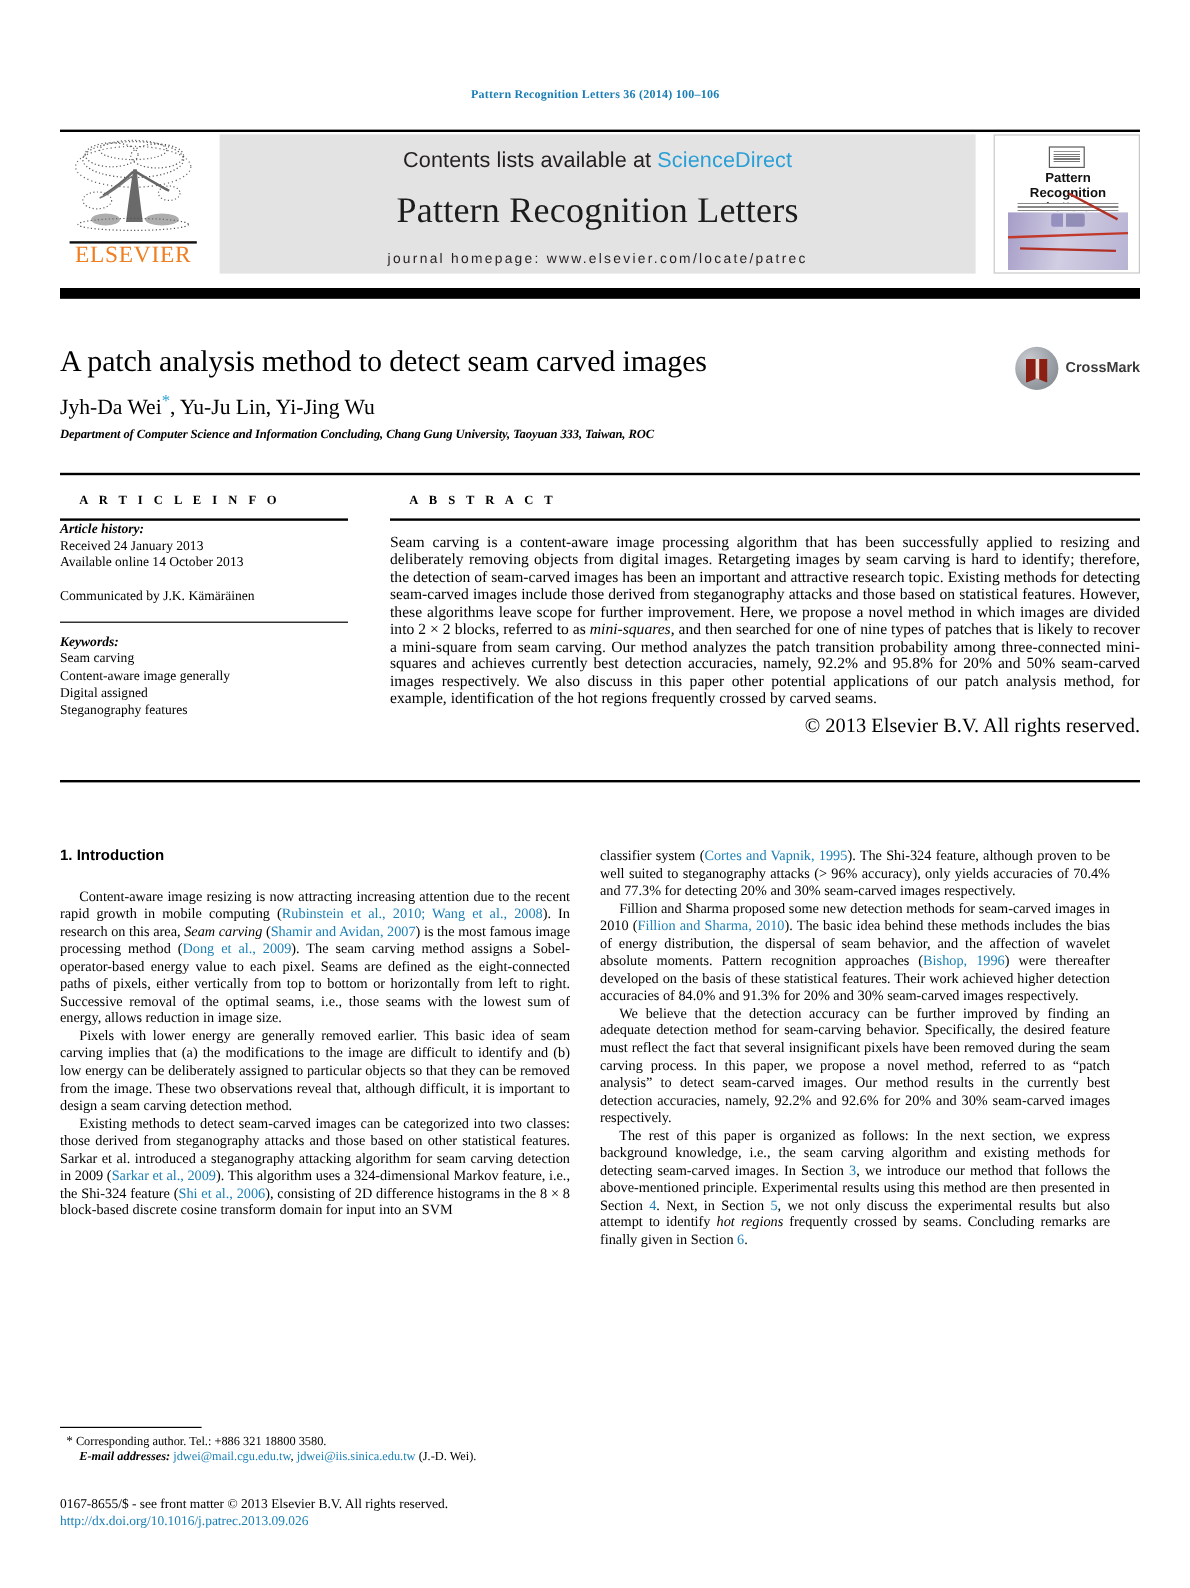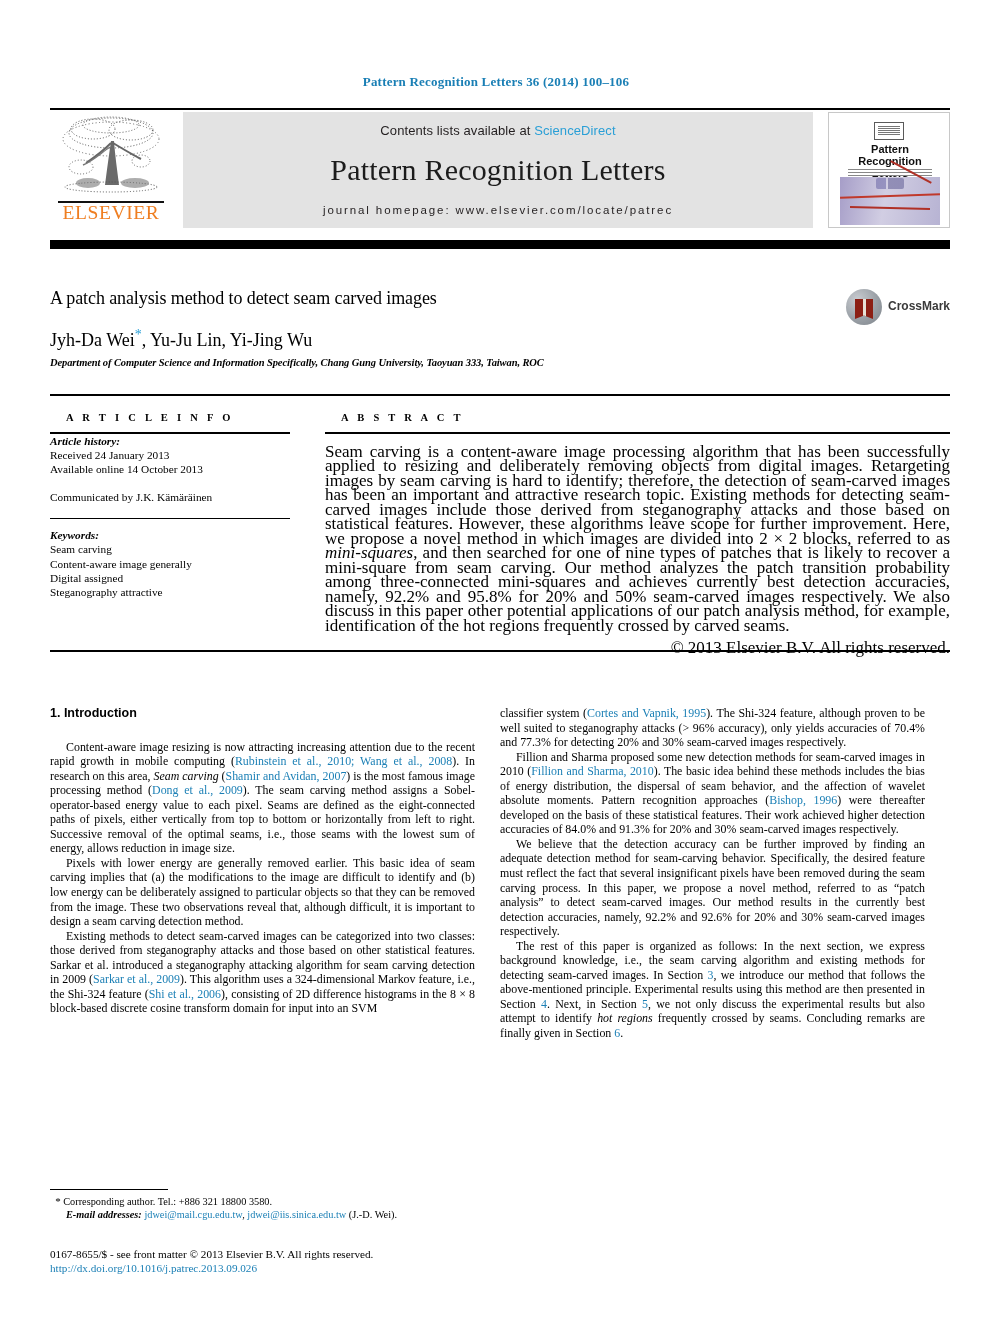--- a/index.html
+++ b/index.html
@@ -16,21 +16,21 @@
 
   .page { position: absolute; left: 0; top: 0; width: 992px; height: 1323px; }
 
   
   .running-head {
     position: absolute;
     top: 74px; left: 0; width: 992px;
     text-align: center;
     font-family: "Liberation Serif", serif;
     font-weight: bold;
-    font-size: 13px;
+    font-size: 10px;
     color: #1a7fb5;
     letter-spacing: .2px;
   }
 
   
   .rule-top {
     position: absolute;
     left: 50px; top: 108px; width: 900px; height: 2px;
     background: #000;
   }
@@ -58,21 +58,21 @@
   .banner {
     position: absolute;
     left: 133px; top: 0;
     width: 630px; height: 116px;
     background: #e3e3e3;
     text-align: center;
   }
   .banner .contents {
     margin-top: 11px;
     font-family: "Liberation Sans", sans-serif;
-    font-size: 13px;
+    font-size: 18px;
     color: #231f20;
     letter-spacing: .1px;
     text-align: center;
   }
   .banner .contents .sd { color: #2a9fd6; }
   .banner .jtitle {
     margin-top: 15px;
     font-family: "Liberation Serif", serif;
     font-size: 30px;
     color: #1c1c1c;
@@ -136,21 +136,21 @@
   }
 
   .rule-bar {
     position: absolute; left: 50px; top: 240px; width: 900px; height: 9px; background: #000;
   }
 
   
   .title {
     position: absolute; left: 50px; top: 288px; width: 760px;
     font-family: "Liberation Serif", serif;
-    font-size: 18px;
+    font-size: 25px;
     color: #000;
     letter-spacing: -.1px;
   }
   .authors {
     position: absolute; left: 50px; top: 327px; width: 760px;
     font-family: "Liberation Serif", serif;
     font-size: 18px;
   }
   .authors .star { color: #2a9fd6; font-size: 14px; vertical-align: super; }
   .affil {
@@ -215,21 +215,21 @@
     margin-top: 9px;
     font-family: "Liberation Serif", serif;
     font-size: 11.3px;
     line-height: 14.3px;
   }
   .kw-body .it { font-style: italic; font-weight: bold; }
 
   .abs-body {
     margin-top: 11px;
     font-family: "Liberation Serif", serif;
-    font-size: 17px;
+    font-size: 13px;
     line-height: 14.5px;
     text-align: justify;
   }
   .abs-copy {
     margin-top: 5px;
     text-align: right;
     font-family: "Liberation Serif", serif;
     font-size: 17px;
   }
   .rule-abs-bot {
@@ -341,21 +341,21 @@
           <div class="cover-streak"></div>
         </div>
       </div>
     </div>
   </div>
 
   <div class="rule-bar"></div>
 
   <div class="title">A patch analysis method to detect seam carved images</div>
   <div class="authors"><span>Jyh-Da Wei</span><span class="star">*</span><span>, Yu-Ju Lin, Yi-Jing Wu</span></div>
-  <div class="affil">Department of Computer Science and Information Specifically, Chang Gung University, Taoyuan 333, Taiwan, ROC</div>
+  <div class="affil">Department of Computer Science and Information Concluding, Chang Gung University, Taoyuan 333, Taiwan, ROC</div>
 
   <div class="crossmark">
     <div class="cm-circle">
       <div class="cm-book"></div>
     </div>
     <div class="cm-text">CrossMark</div>
   </div>
 
   <div class="rule-info-top"></div>
 
@@ -369,21 +369,21 @@
       <div class="info-gap"></div>
       <span>Communicated by J.K. Kämäräinen</span>
     </div>
     <div class="kw-block">
       <div class="kw-rule"></div>
       <div class="kw-body">
         <span class="it">Keywords:</span><br>
         <span>Seam carving</span><br>
         <span>Content-aware image generally</span><br>
         <span>Digital assigned</span><br>
-        <span>Steganography attractive</span>
+        <span>Steganography features</span>
       </div>
     </div>
   </div>
 
   <div class="col-abs">
     <div class="sec-head">A B S T R A C T</div>
     <div class="hr-thin"></div>
     <div class="abs-body"><span>Seam carving is a content-aware image processing algorithm that has been successfully applied to resizing and deliberately removing objects from digital images. Retargeting images by seam carving is hard to identify; therefore, the detection of seam-carved images has been an important and attractive research topic. Existing methods for detecting seam-carved images include those derived from steganography attacks and those based on statistical features. However, these algorithms leave scope for further improvement. Here, we propose a novel method in which images are divided into 2 × 2 blocks, referred to as </span><span class="it">mini-squares</span><span>, and then searched for one of nine types of patches that is likely to recover a mini-square from seam carving. Our method analyzes the patch transition probability among three-connected mini-squares and achieves currently best detection accuracies, namely, 92.2% and 95.8% for 20% and 50% seam-carved images respectively. We also discuss in this paper other potential applications of our patch analysis method, for example, identification of the hot regions frequently crossed by carved seams.</span></div>
     <div class="abs-copy">© 2013 Elsevier B.V. All rights reserved.</div>
   </div>

